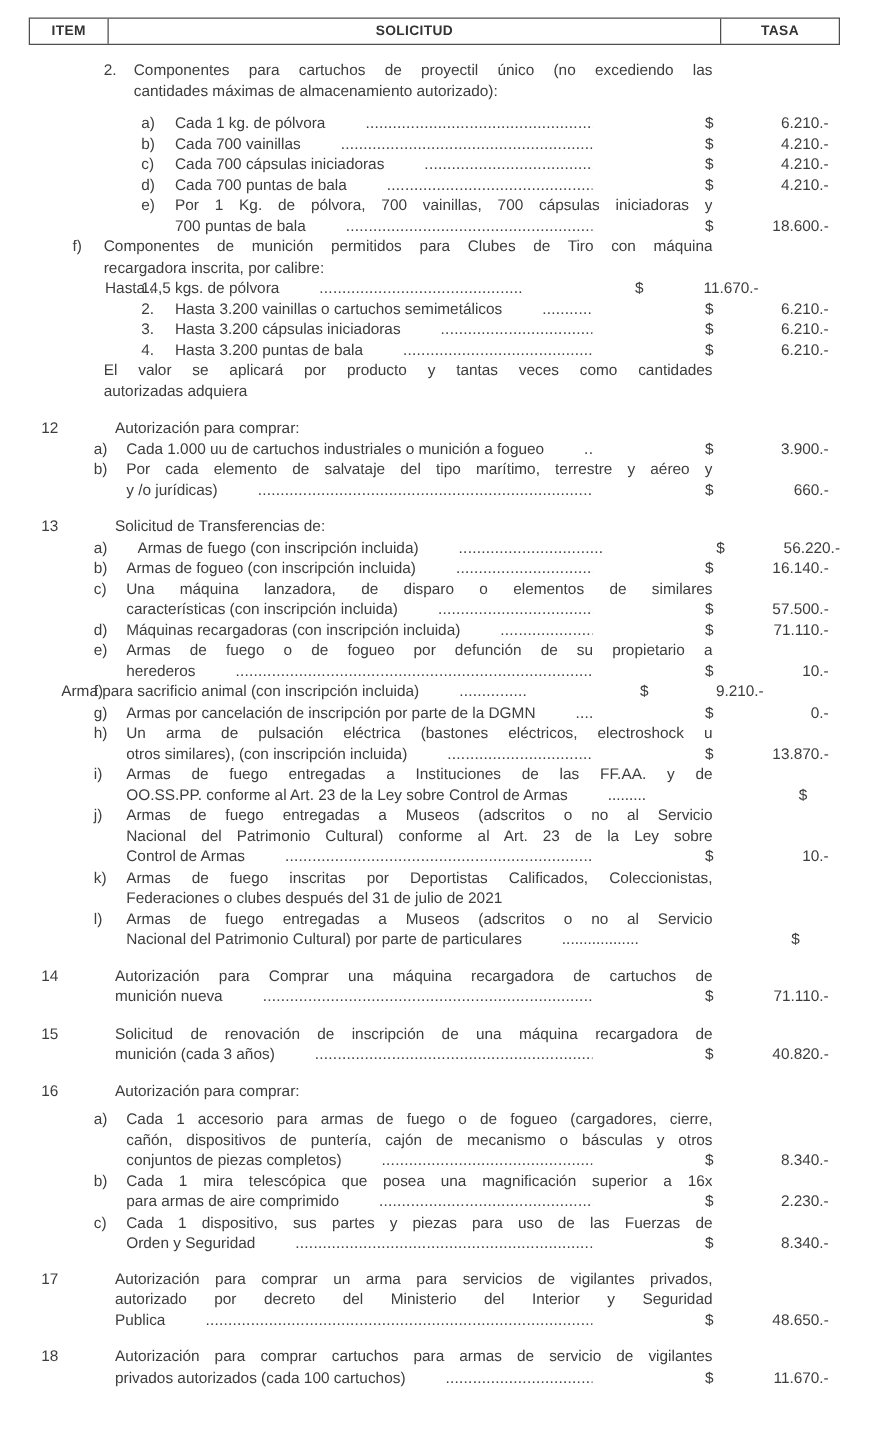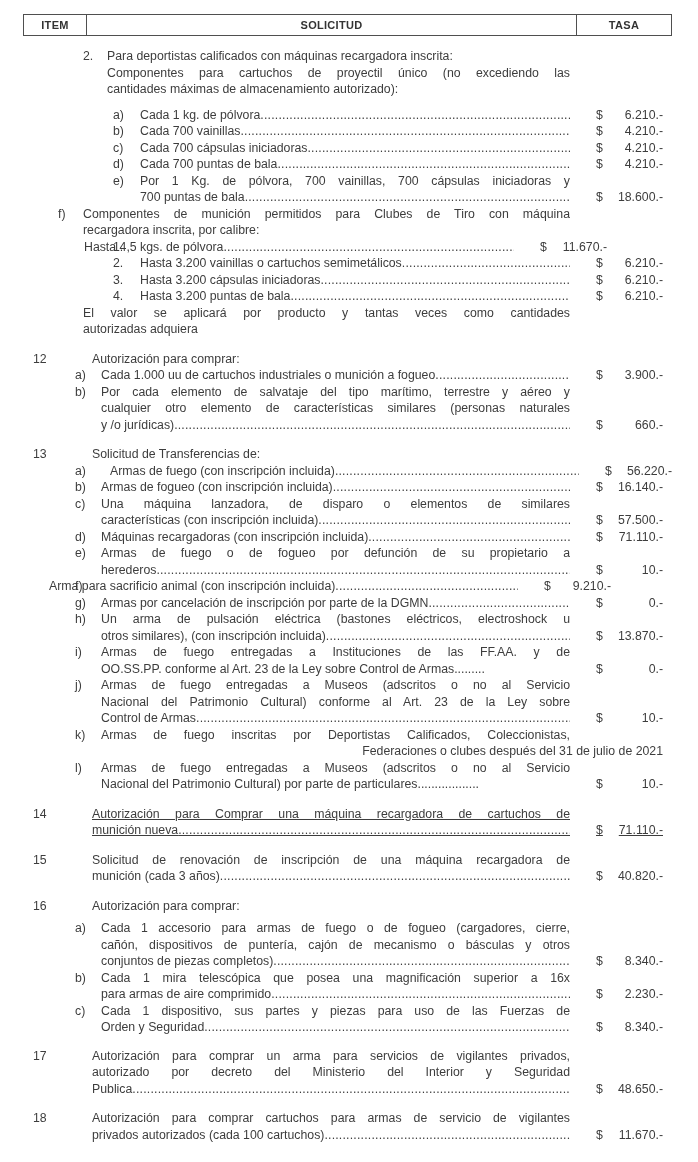--- a/index.html
+++ b/index.html
@@ -36,21 +36,21 @@
   .marker {
     position:absolute; top:0;
     font-size:12.3px; line-height:16.5px; white-space:pre;
   }
   .body { }
   .line {
     font-size:12.3px; line-height:16.5px; height:16.5px;
     white-space:normal; overflow:hidden;
   }
   .line.jl { text-align:justify; text-align-last:justify; }
-  .line.priced { display:flex; align-items:flex-end; }
+  .line.priced { display:flex; align-items:flex-start;gap:32px; }
   .t { white-space:pre; flex:0 0 auto; }
   .litdots { white-space:pre; flex:0 0 auto; }
   .dots {
     flex:1 1 auto; min-width:0; overflow:hidden;
     white-space:nowrap; letter-spacing:.2px;
   }
   .sp  { flex:0 0 26px; }
   .cur { flex:0 0 14px; }
   .amt { flex:0 0 53px; text-align:right; white-space:pre; }
 </style>
@@ -66,21 +66,20 @@
   </div>
   <div class="cell c-tasa">
     <span>TASA</span>
   </div>
 </div>
 
 <div class="content">
     <div class="row">
       <span class="marker" style="left: 83px;">2.</span>
       <div class="body" style="margin-left: 107px;">
-        <div class="line" style="width: 463px;">Para deportistas calificados con máquinas recargadora inscrita:</div>
         <div class="line jl" style="width: 463px;">Componentes para cartuchos de proyectil único (no excediendo las</div>
         <div class="line" style="width: 463px;">cantidades máximas de almacenamiento autorizado):</div>
       </div>
     </div>
     <div class="row" style="margin-top: 9px;">
       <span class="marker" style="left: 113px;">a)</span>
       <div class="body" style="margin-left: 140px;">
         <div class="line priced" style="width: 523px;">
           <span class="t">Cada 1 kg. de pólvora</span>
           <span class="dots">............................................................................................................................................................................................................................</span>
@@ -215,21 +214,20 @@
           <span class="sp"></span>
           <span class="cur">$</span>
           <span class="amt">3.900.-</span>
         </div>
       </div>
     </div>
     <div class="row">
       <span class="marker" style="left: 75px;">b)</span>
       <div class="body" style="margin-left: 101px;">
         <div class="line jl" style="width: 469px;">Por cada elemento de salvataje del tipo marítimo, terrestre y aéreo y</div>
-        <div class="line jl" style="width: 469px;">cualquier otro elemento de características similares (personas naturales</div>
         <div class="line priced" style="width: 562px;">
           <span class="t">y /o jurídicas)</span>
           <span class="dots">............................................................................................................................................................................................................................</span>
           <span class="sp"></span>
           <span class="cur">$</span>
           <span class="amt">660.-</span>
         </div>
       </div>
     </div>
     <div class="row" style="margin-top: 13px;">
@@ -386,21 +384,21 @@
         <div class="line priced" style="width: 562px;">
           <span class="t">Nacional del Patrimonio Cultural) por parte de particulares</span>
           <span class="litdots">..................</span>
           <span class="dots"></span>
           <span class="sp"></span>
           <span class="cur">$</span>
           <span class="amt">10.-</span>
         </div>
       </div>
     </div>
-    <div class="row" style="margin-top: 13px; text-decoration: underline;">
+    <div class="row" style="margin-top: 13px;">
       <span class="num">14</span>
       <div class="body" style="margin-left: 92px;">
         <div class="line jl" style="width: 478px;">Autorización para Comprar una máquina recargadora de cartuchos de</div>
         <div class="line priced" style="width: 571px;">
           <span class="t">munición nueva</span>
           <span class="dots">............................................................................................................................................................................................................................</span>
           <span class="sp"></span>
           <span class="cur">$</span>
           <span class="amt">71.110.-</span>
         </div>

